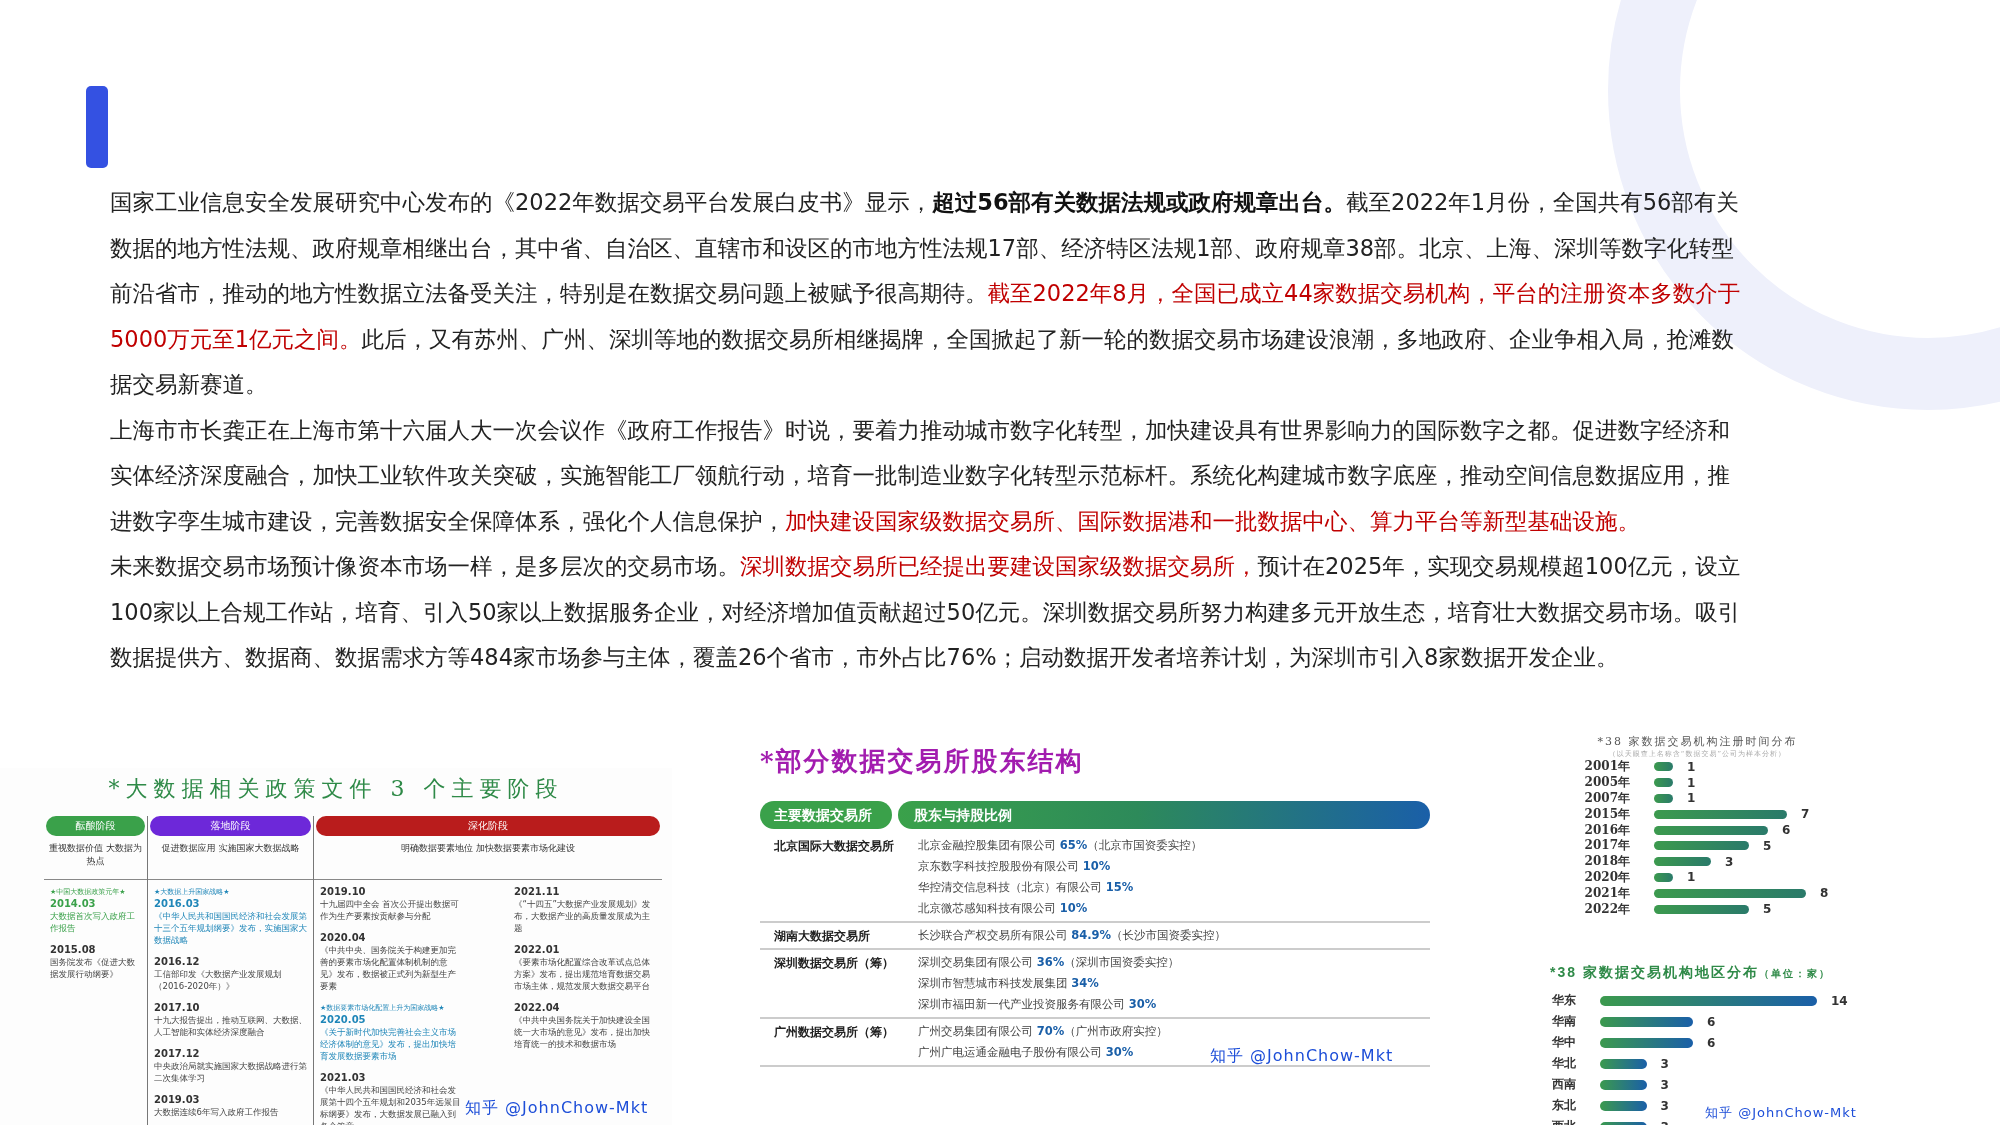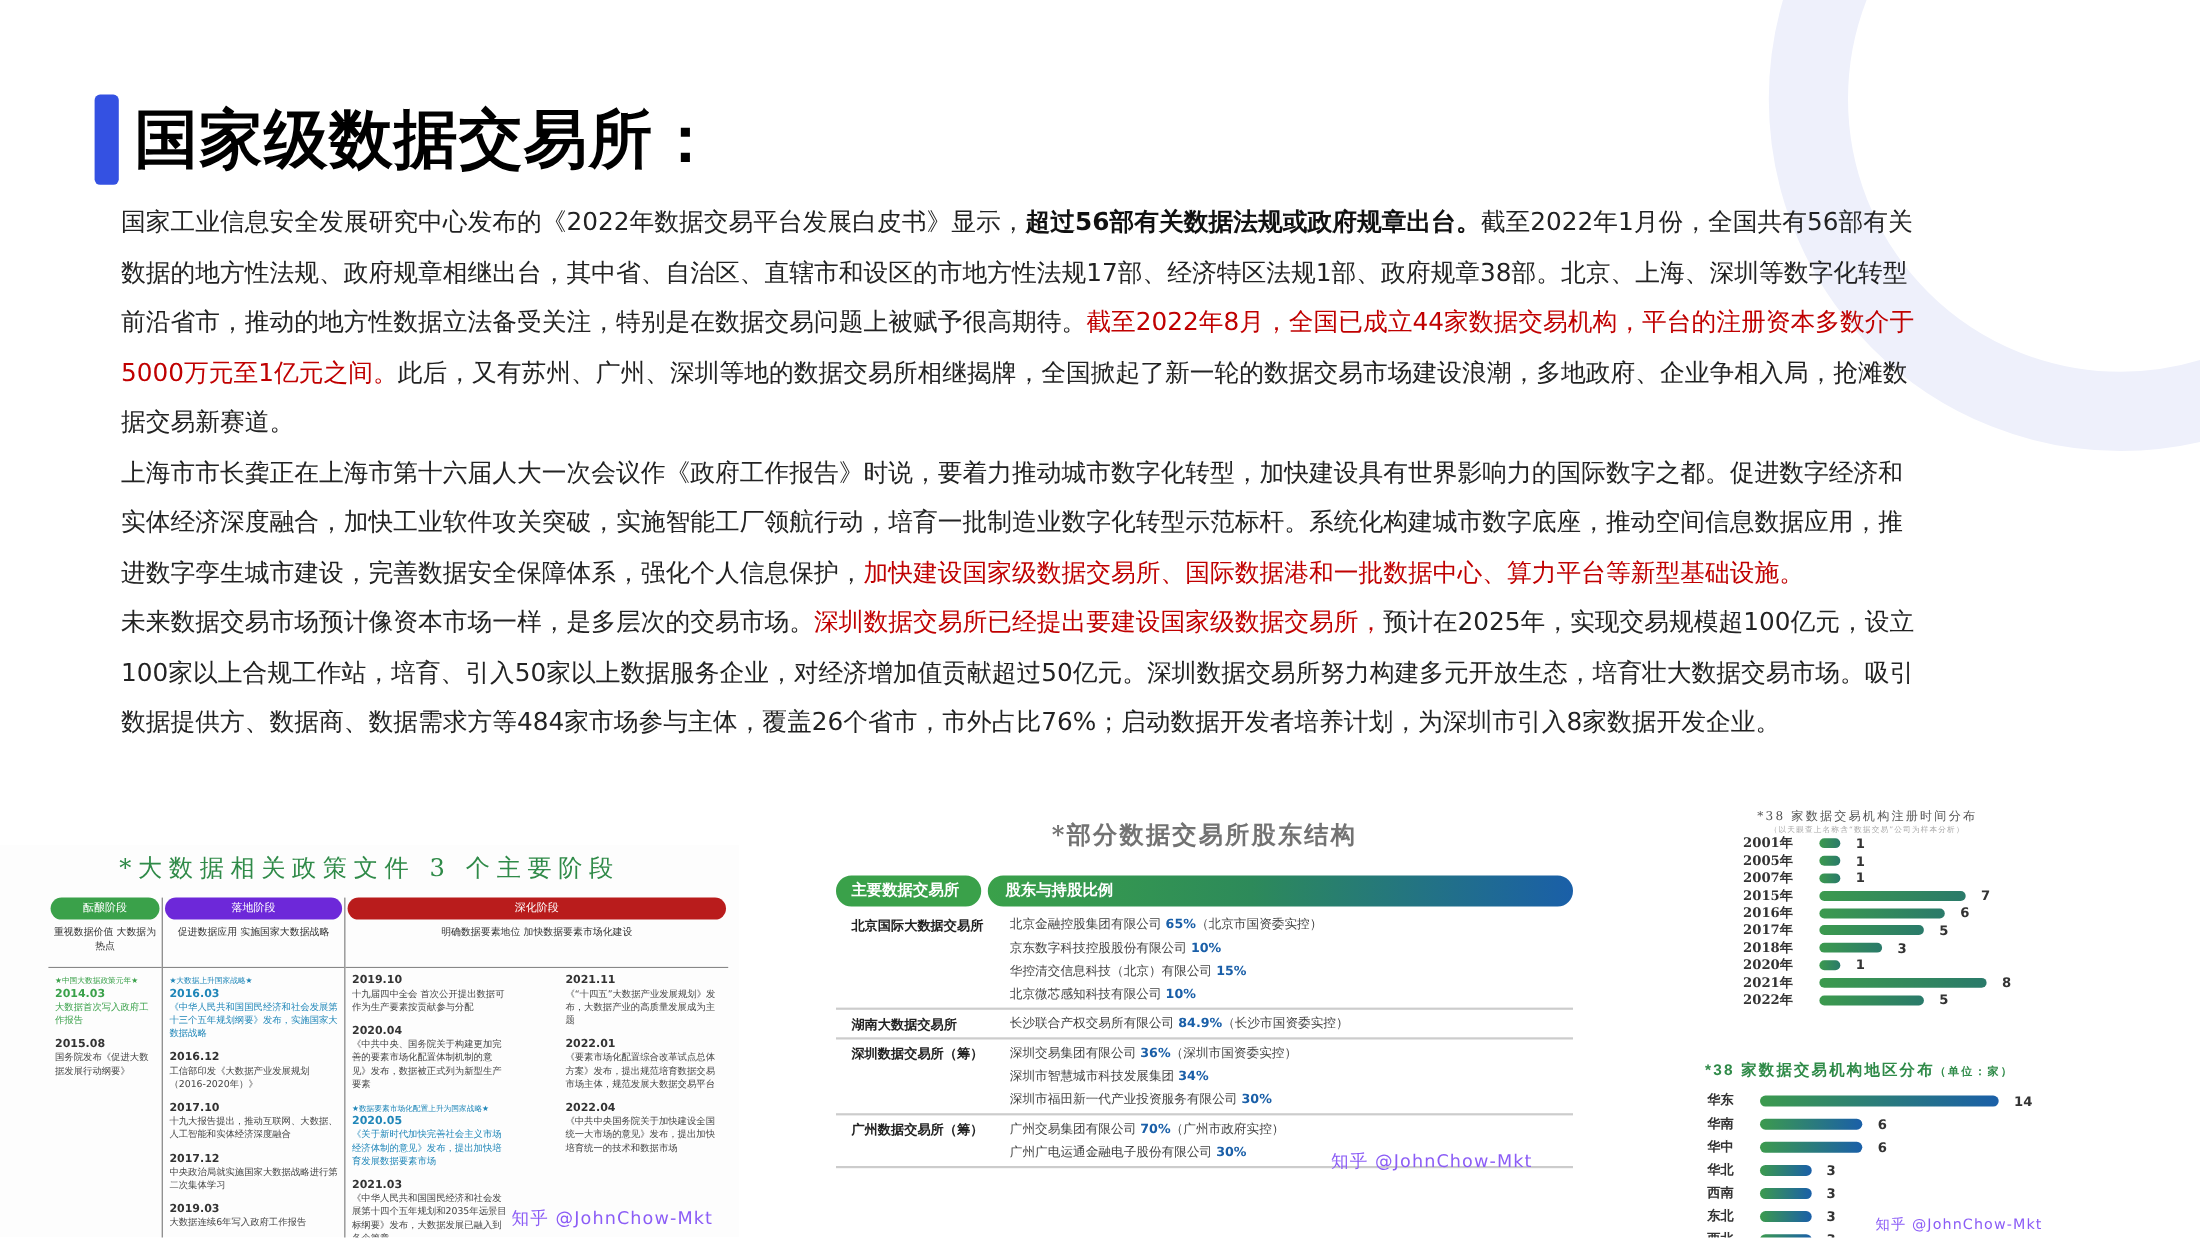--- a/index.html
+++ b/index.html
@@ -36,31 +36,31 @@
     .ev .d { font-weight: 700; font-size: 10px; color: #333; }
     .ev.hl .d, .ev.hl .t { color: #1f86b8; }
     .ev.hl-g .d, .ev.hl-g .t { color: #3aa14a; }
     .ev .star { font-size: 7px; color: #3aa14a; }
     .ev.hl .star { color: #1f86b8; }
     .deep-cols { display: flex; gap: 40px; }
     .deep-cols .col { flex: 1; padding: 6px 6px; font-size: 8.5px; line-height: 12px; color: #444; }
 
     
     #shareholder { left: 760px; top: 740px; width: 670px; height: 345px; }
-    #shareholder .stitle { text-align: center; font-size: 22px; color: #737373; font-weight: 700; margin-top: 4px; font-family: "DejaVu Serif", serif; letter-spacing: 2px; }
+    #shareholder .stitle { font-size: 26px; color: #a21caf; font-weight: 700; margin-top: 4px; font-family: "DejaVu Serif", serif; letter-spacing: 2px; }
     .sh-head { display: flex; margin: 22px 0 4px 0; }
     .sh-head .h1 { width: 132px; height: 28px; border-radius: 14px; background: #3aa14a; color: #fff; font-size: 14px; line-height: 28px; padding-left: 14px; font-weight: 700; }
     .sh-head .h2 { flex: 1; height: 28px; border-radius: 14px; margin-left: 6px; background: linear-gradient(90deg, #3aa14a 0%, #2d8a5a 45%, #1a5fa8 100%); color: #fff; font-size: 14px; line-height: 28px; padding-left: 16px; font-weight: 700; }
     .sh-group { display: flex; border-bottom: 2px solid #ccc; padding: 2px 0 2px 0; }
     .sh-group .ex { width: 158px; font-size: 12px; font-weight: 700; color: #222; padding-left: 14px; padding-top: 3px; }
     .sh-group .holders { flex: 1; }
     .sh-row { font-size: 11.5px; color: #444; line-height: 21px; }
     .sh-row .pct { color: #1a5fa8; font-weight: 700; }
 
-    .watermark { color: #8b5cf6; font-size: 16px; position: absolute; letter-spacing: 1px; }
+    .watermark { color: #1d4ed8; font-size: 16px; position: absolute; letter-spacing: 1px; }
 
     
     #yearchart { left: 1450px; top: 734px; width: 495px; height: 190px; }
     #yearchart .ctitle { text-align: center; font-size: 11px; color: #555; letter-spacing: 2px; font-family: "DejaVu Serif", serif; }
     #yearchart .csub { text-align: center; font-size: 7px; color: #aaa; letter-spacing: 1px; }
     .bar-row { display: flex; align-items: center; }
     #yearchart .bar-row { height: 15.8px; }
     #yearchart .lbl { width: 204px; text-align: right; padding-right: 24px; font-size: 12px; font-weight: 700; color: #333; font-family: "DejaVu Serif", serif; }
     .bar { height: 9px; border-radius: 5px; background: linear-gradient(90deg, #3c9a4e, #2a7a6a); }
     .val { font-size: 12px; font-weight: 700; color: #333; margin-left: 14px; }
@@ -72,21 +72,20 @@
     #regionchart .lbl { width: 100px; padding-left: 52px; font-size: 12px; font-weight: 700; color: #333; }
     #regionchart .bar { height: 10px; background: linear-gradient(90deg, #3c9a4e, #1a5fa8); }
   </style>
 </head>
 <body>
 
 <div class="deco-ring"></div>
 
 <div class="title-wrap">
   <div class="title-bar"></div>
-  <h1 class="title">国家级数据交易所：</h1>
 </div>
 
 <div class="body-text">
   <p>
     <span>国家工业信息安全发展研究中心发布的《2022年数据交易平台发展白皮书》显示，</span><span class="bold">超过56部有关数据法规或政府规章出台。</span><span>截至2022年1月份，全国共有56部有关数据的地方性法规、政府规章相继出台，其中省、自治区、直辖市和设区的市地方性法规17部、经济特区法规1部、政府规章38部。北京、上海、深圳等数字化转型前沿省市，推动的地方性数据立法备受关注，特别是在数据交易问题上被赋予很高期待。</span><span class="red">截至2022年8月，全国已成立44家数据交易机构，平台的注册资本多数介于5000万元至1亿元之间。</span><span>此后，又有苏州、广州、深圳等地的数据交易所相继揭牌，全国掀起了新一轮的数据交易市场建设浪潮，多地政府、企业争相入局，抢滩数据交易新赛道。</span>
   </p>
   <p>
     <span>上海市市长龚正在上海市第十六届人大一次会议作《政府工作报告》时说，要着力推动城市数字化转型，加快建设具有世界影响力的国际数字之都。促进数字经济和实体经济深度融合，加快工业软件攻关突破，实施智能工厂领航行动，培育一批制造业数字化转型示范标杆。系统化构建城市数字底座，推动空间信息数据应用，推进数字孪生城市建设，完善数据安全保障体系，强化个人信息保护，</span><span class="red">加快建设国家级数据交易所、国际数据港和一批数据中心、算力平台等新型基础设施。</span>
   </p>
   <p>

